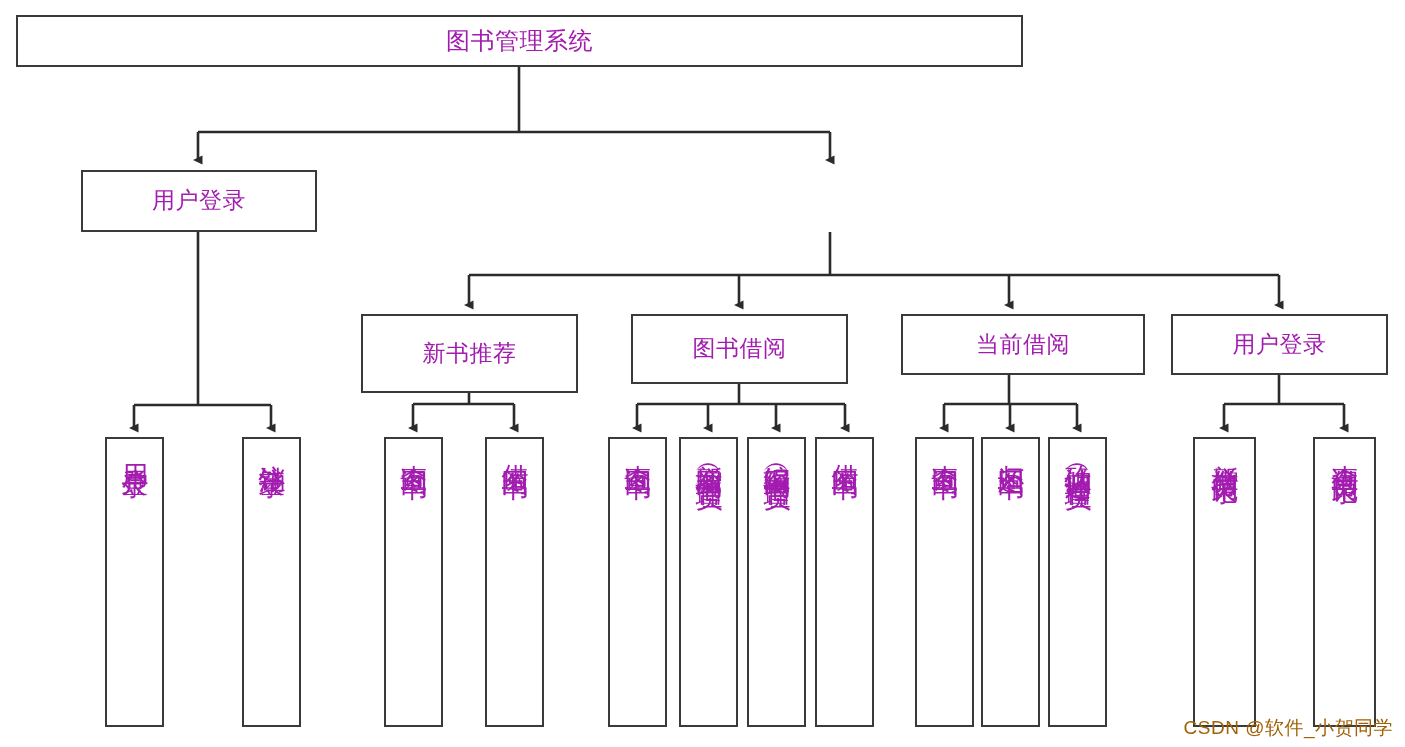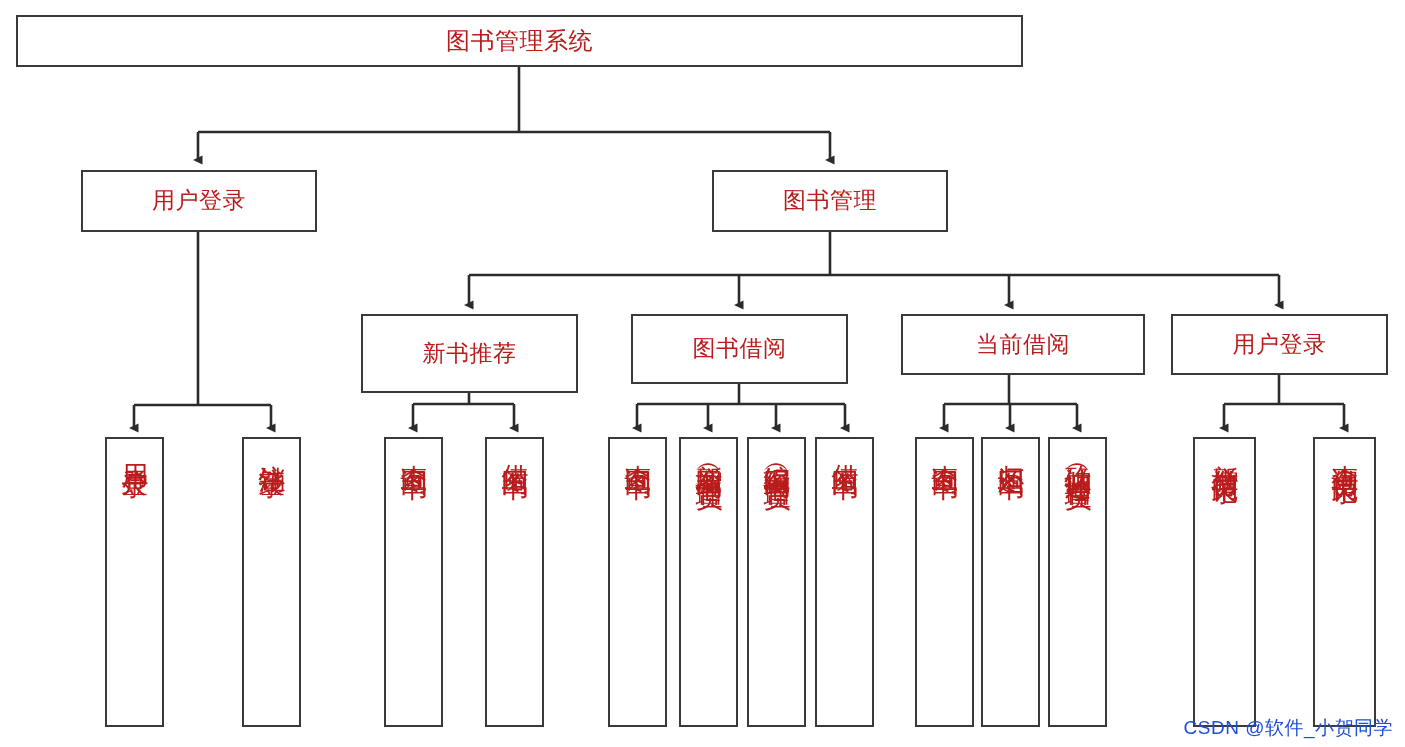--- a/index.html
+++ b/index.html
@@ -33,21 +33,21 @@
     display: flex;
     align-items: center;
     justify-content: center;
     color: #1a1a1a;
   }
   .node-label {
     display: block;
     text-align: left;
     line-height: 1.18;
     white-space: nowrap;
-    color: #b91c1c;
+    color: #a21caf;
   }
   .node.horiz .node-label {
     font-size: 23px;
     letter-spacing: 0.5px;
   }
   .node.vert {
     align-items: flex-start;
     padding-top: 4px;
   }
   .node.vert .node-label {
@@ -56,21 +56,21 @@
     font-size: 27px;
     letter-spacing: 3px;
     line-height: 1;
   }
   .node.root .node-label { font-size: 24px; }
   .watermark {
     position: absolute;
     right: 12px;
     bottom: 6px;
     font-size: 19px;
-    color: #1d4ed8;
+    color: #a16207;
     white-space: nowrap;
     letter-spacing: 0.5px;
   }
 </style>
 </head>
 <body>
 
 <div id="canvas">
 
   <svg class="wires" viewBox="0 0 1405 747">
@@ -124,23 +124,20 @@
   </svg>
 
   <div class="node horiz root" style="left:16px; top:15px; width:1007px; height:52px;">
     <span class="node-label">图书管理系统</span>
   </div>
 
   <div class="node horiz" style="left:81px; top:170px; width:236px; height:62px;">
     <span class="node-label">用户登录</span>
   </div>
 
-  <div class="node horiz" style="left:712px; top:170px; width:236px; height:62px;">
-    <span class="node-label">图书管理</span>
-  </div>
 
   <div class="node horiz" style="left:361px; top:314px; width:217px; height:79px;">
     <span class="node-label">新书推荐</span>
   </div>
 
   <div class="node horiz" style="left:631px; top:314px; width:217px; height:70px;">
     <span class="node-label">图书借阅</span>
   </div>
 
   <div class="node horiz" style="left:901px; top:314px; width:244px; height:61px;">

